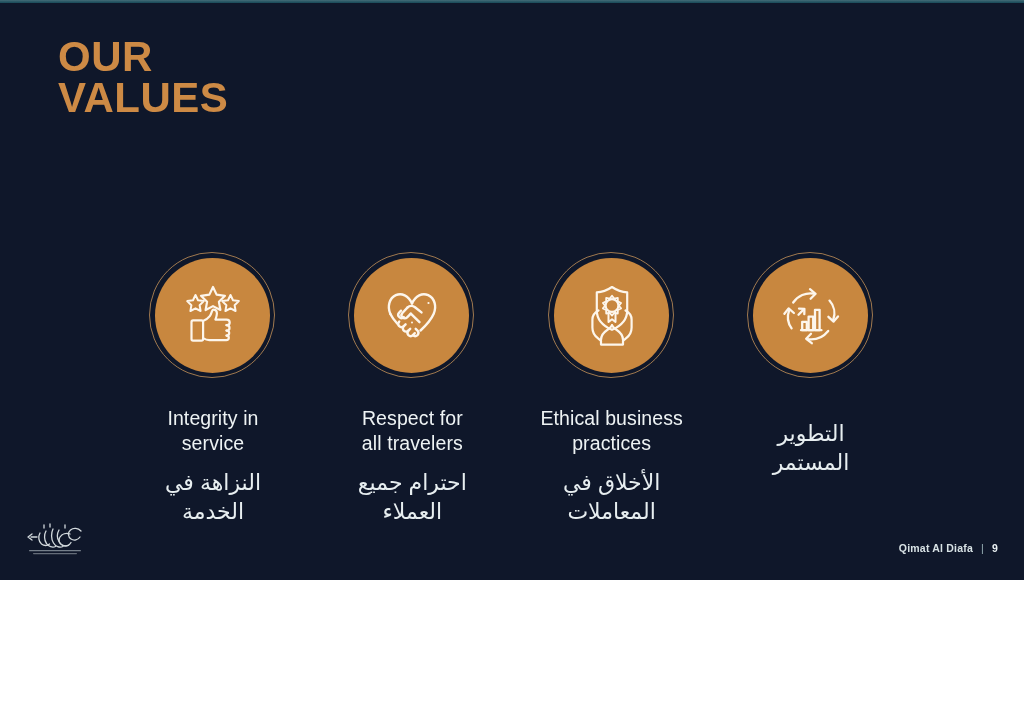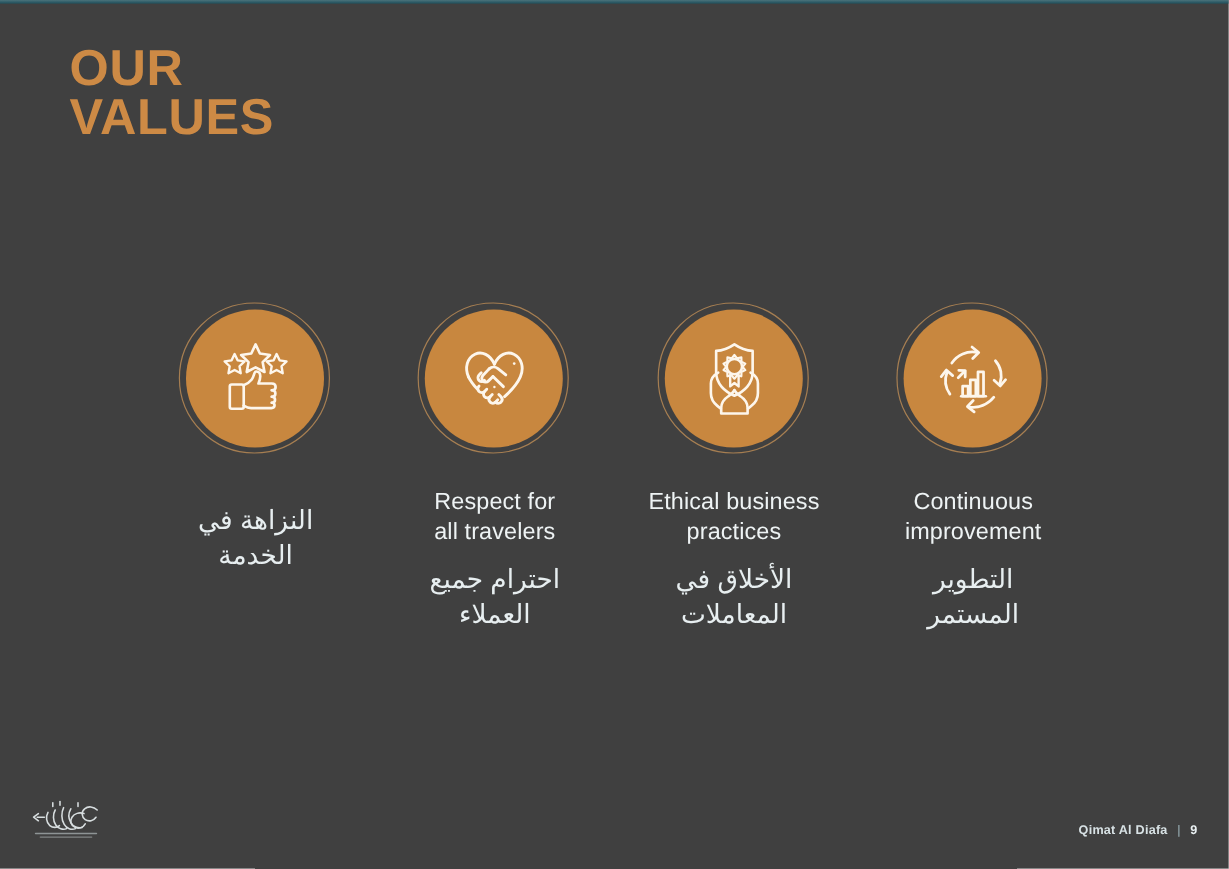--- a/index.html
+++ b/index.html
@@ -7,22 +7,22 @@
     margin: 0;
     padding: 0;
     background: #ffffff;
   }
   body {
     font-family: "Liberation Sans", "DejaVu Sans", sans-serif;
   }
   .slide {
     position: relative;
     width: 1024px;
-    height: 724px;
-    background: #404040;
+    height: 580px;
+    background: #0f172a;
     overflow: hidden;
     box-sizing: border-box;
   }
   
   .top-edge {
     position: absolute;
     left: 0; top: 0;
     width: 1024px;
     height: 3px;
     background: linear-gradient(to bottom, #4e7c86 0%, #2a606d 60%, #1b5462 100%);
@@ -166,20 +166,22 @@
             <path d="M17.5 14 L20 19.3 L25.8 20.1 L21.6 24.2 L22.6 30 L17.5 27.3 L12.4 30 L13.4 24.2 L9.2 20.1 L15 19.3 Z" stroke-width="2"></path>
             <path d="M52.5 14 L55 19.3 L60.8 20.1 L56.6 24.2 L57.6 30 L52.5 27.3 L47.4 30 L48.4 24.2 L44.2 20.1 L50 19.3 Z" stroke-width="2"></path>
             <path d="M25 40 C25 40 29.5 38.2 31.8 35.2 C34 32.3 33.6 28.6 35.5 28.6 C37.6 28.6 38.9 30.2 38.9 32.6 C38.9 35 37.4 38.6 37.4 38.6 L48.5 38.6 C50.4 38.6 51.7 39.8 51.7 41.4 C51.7 43 50.4 44.2 48.5 44.2"></path>
             <path d="M48.5 44.2 C50.3 44.2 51.5 45.4 51.5 46.9 C51.5 48.4 50.3 49.6 48.5 49.6"></path>
             <path d="M48.5 49.6 C50.1 49.6 51.2 50.7 51.2 52.1 C51.2 53.5 50.1 54.6 48.5 54.6"></path>
             <path d="M48.5 54.6 C49.9 54.6 50.8 55.6 50.8 56.8 C50.8 58.1 49.8 59.1 48.2 59.1 L31.3 59.1 C28.5 59.1 25 57.1 25 57.1"></path>
             <rect x="13.5" y="39.4" width="11.6" height="20.2" rx="1.6"></rect>
           </svg>
         </div>
       </div>
+      <div class="label-en">Integrity in
+service</div>
       <div class="label-ar">النزاهة في
 الخدمة</div>
     </div>
 
     <div class="value-item">
       <div class="badge">
         <div class="badge-ring"></div>
         <div class="badge-disc"></div>
         <div class="badge-icon">
           <svg viewBox="0 0 70 70" fill="none" stroke="#fdf6ec" stroke-width="2.4" stroke-linecap="round" stroke-linejoin="round">
@@ -249,22 +251,20 @@
             <path d="M25 49.2 L45.5 49.2" stroke-width="2.2"></path>
             <rect x="26.2" y="40.8" width="4.6" height="8.4"></rect>
             <rect x="32.6" y="35.6" width="4.6" height="13.6"></rect>
             <rect x="39" y="28.8" width="4.6" height="20.4"></rect>
 
             <path d="M22.5 33.8 L27.8 28.4"></path>
             <path d="M23 27.6 L28.4 27.8 L28.3 33.2"></path>
           </svg>
         </div>
       </div>
-      <div class="label-en">Continuous
-improvement</div>
       <div class="label-ar">التطوير
 المستمر</div>
     </div>
 
   </div>
 
   <div class="footer-logo">
     <svg viewBox="0 0 132 80" fill="none">
       <g stroke="#e8eff1" stroke-width="2.6" stroke-linecap="round" stroke-linejoin="round" fill="none">
         <path d="M118 22 C112 16 103 15 97 20 C91 25 92 34 98 38 C104 42 112 40 116 34"></path>

